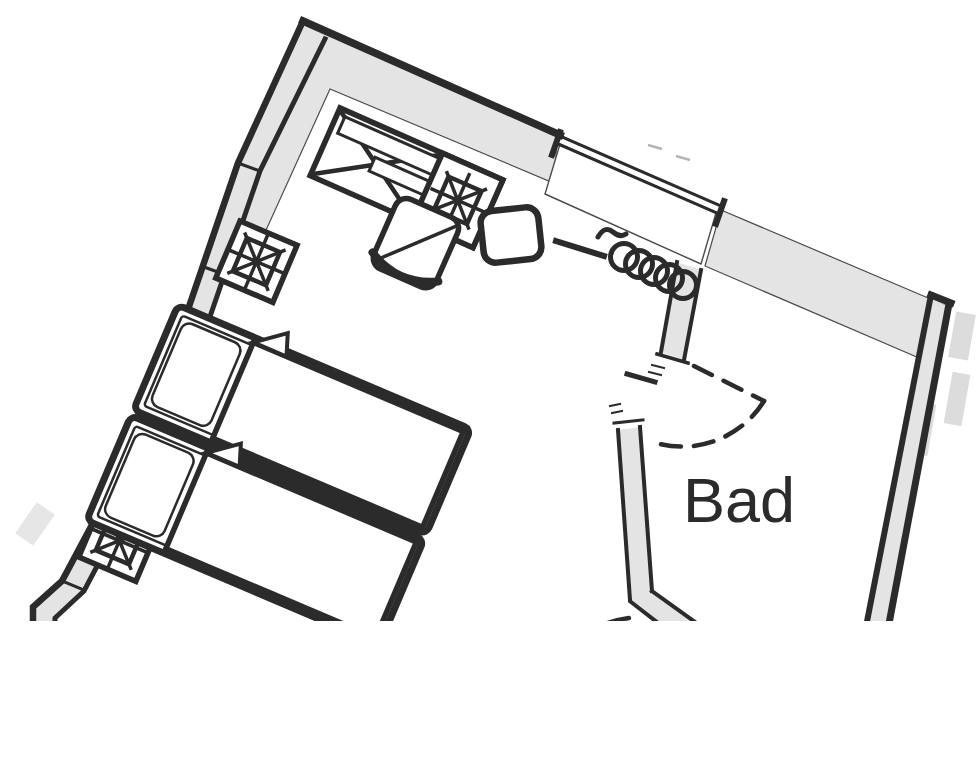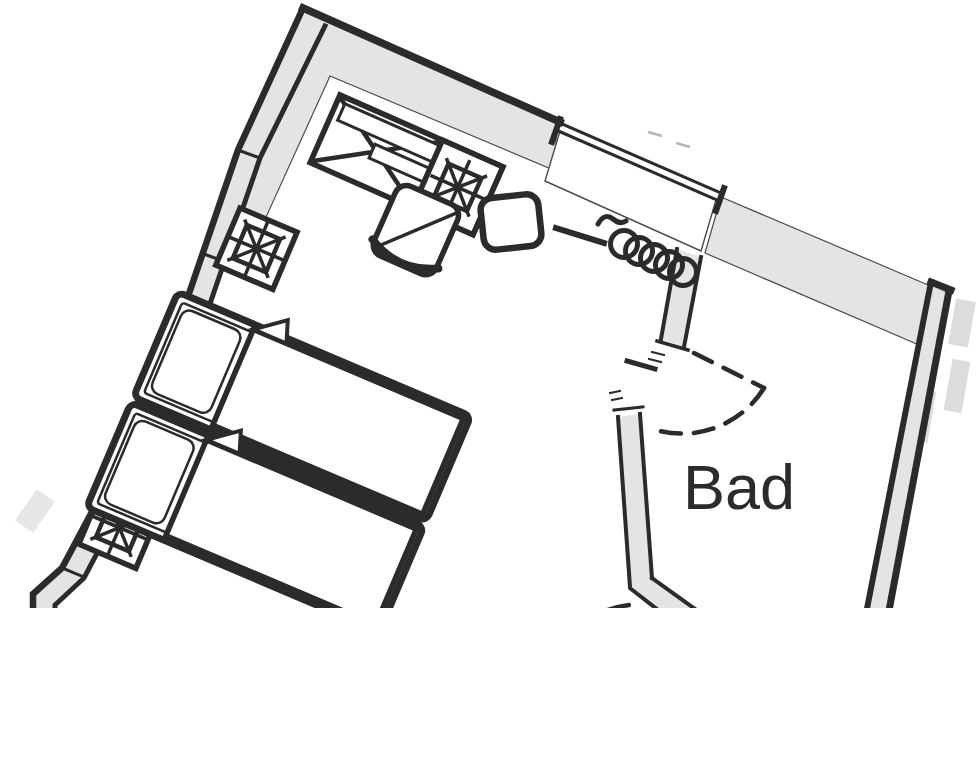--- a/index.html
+++ b/index.html
@@ -4,21 +4,21 @@
 <style>
   :root{
     --wall-fill:#e4e4e4;
     --line:#2b2b2b;
     --thin:#4a4a4a;
     --artifact:#dcdcdc;
     --bg:#ffffff;
   }
   html,body{margin:0;padding:0;background:var(--bg);}
   .stage{position:relative;width:978px;height:608px;background:var(--bg);overflow:hidden;
-         font-family:"Liberation Sans", sans-serif;}
+         font-family:"Liberation Sans", sans-serif;margin-top:13px;}
   svg{position:absolute;left:0;top:0;}
   .gf{fill:var(--wall-fill);stroke:none;}
   .gft{fill:var(--wall-fill);stroke:var(--thin);stroke-width:1.2;}
   .ln{stroke:var(--line);fill:none;stroke-linecap:square;}
   .lnr{stroke:var(--line);fill:none;stroke-linecap:round;}
   .wf{stroke:var(--line);fill:#ffffff;}
   .bk{fill:var(--line);stroke:none;}
   .art{fill:var(--artifact);stroke:none;}
   .dash{stroke:var(--line);fill:none;stroke-linecap:round;}
   .roomlabel{fill:var(--line);font-size:63px;font-family:"Liberation Sans",sans-serif;}

